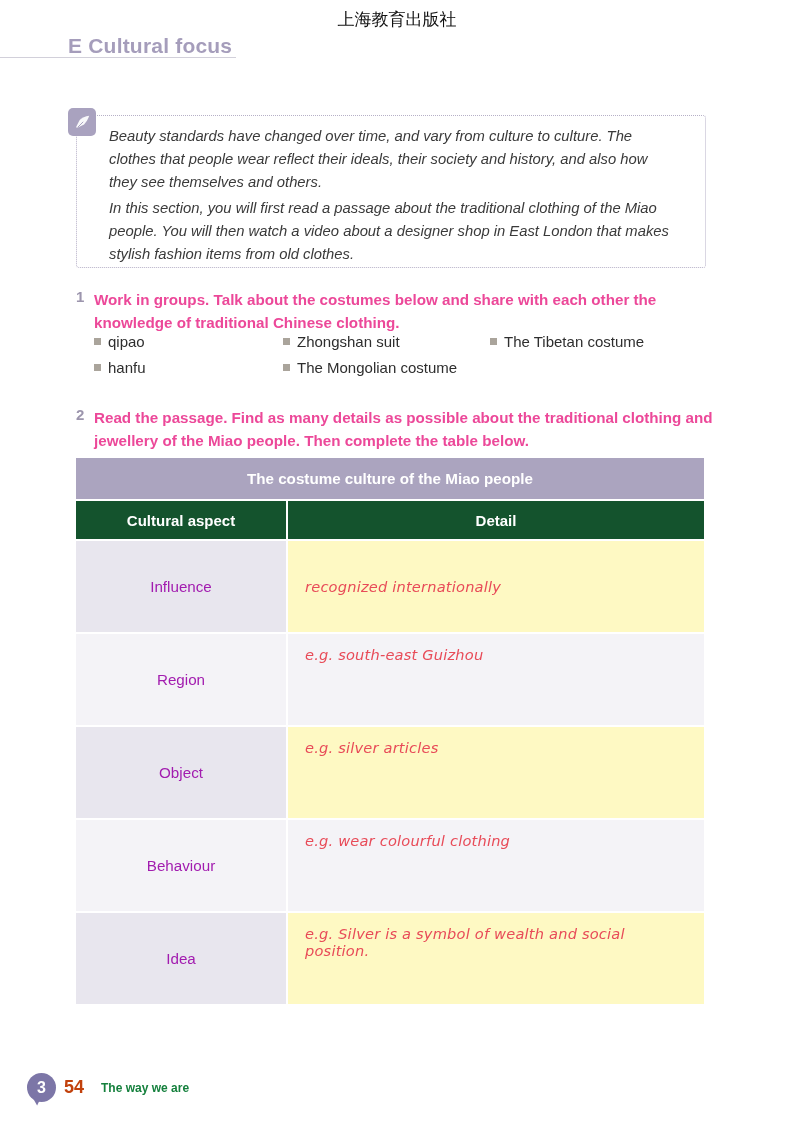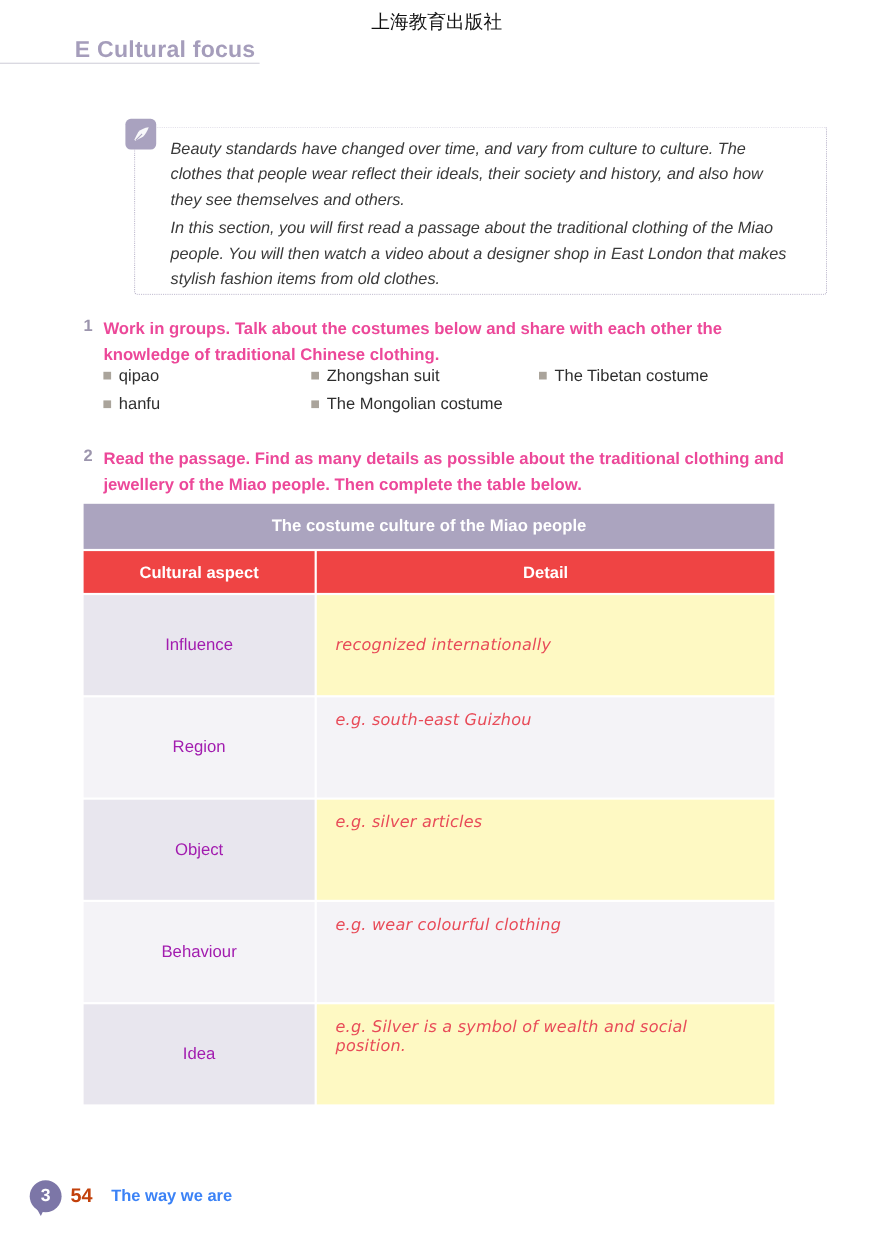--- a/index.html
+++ b/index.html
@@ -29,21 +29,20 @@
   .heading-rule {
     position: absolute; top: 57px; left: 0; width: 236px; height: 0;
     border-bottom: 1.5px solid #d2d0da;
   }
 
   
   .intro-box {
     position: absolute; left: 76px; top: 115px; width: 630px; height: 153px;
     border: 1.5px dotted #b6b0c7; border-radius: 3px;
     padding: 9px 26px 0 32px;
-    margin-left: 46px;
   }
   .intro-box p {
     font-style: italic;
     font-size: 14.8px; line-height: 23px; color: #3a3a3a;
     margin-bottom: 3px;
   }
   .intro-icon {
     position: absolute; left: -9px; top: -8px;
     width: 28px; height: 28px; border-radius: 5px;
     background: #a9a2bf;
@@ -84,21 +83,21 @@
     gap: 2px;
     background: #ffffff;
   }
   .t-title {
     grid-column: 1 / -1; height: 41px;
     background: #aba4bf; color: #ffffff;
     font-weight: bold; font-size: 15.2px;
     display: flex; align-items: center; justify-content: center;
   }
   .t-colhead {
-    height: 38px; background: #ef4444; color: #ffffff;
+    height: 38px; background: #14532d; color: #ffffff;
     font-weight: bold; font-size: 15px;
     display: flex; align-items: center; justify-content: center;
   }
   .t-aspect {
     height: 91px; background: #e8e6ee;
     display: flex; align-items: center; justify-content: center;
     font-size: 15.2px; color: #a21caf;
   }
   .t-detail {
     height: 91px; background: #fef9c3;
@@ -122,21 +121,21 @@
   }
   .unit-badge::after {
     content: ""; position: absolute; left: 4px; bottom: -3px;
     width: 0; height: 0;
     border-left: 7px solid transparent;
     border-right: 2px solid transparent;
     border-top: 8px solid #7c76a7;
     transform: rotate(12deg);
   }
   .page-num { margin-left: 8px; font-weight: bold; font-size: 18px; color: #c2410c; }
-  .unit-title { margin-left: 17px; font-weight: bold; font-size: 15px; color: #3b82f6; }
+  .unit-title { margin-left: 17px; font-weight: bold; font-size: 12px; color: #15803d; }
 </style>
 </head>
 <body>
 
 <div class="publisher">上海教育出版社</div>
 
 <div class="section-heading">E  Cultural focus</div>
 <div class="heading-rule"></div>
 
 <div class="intro-box">

